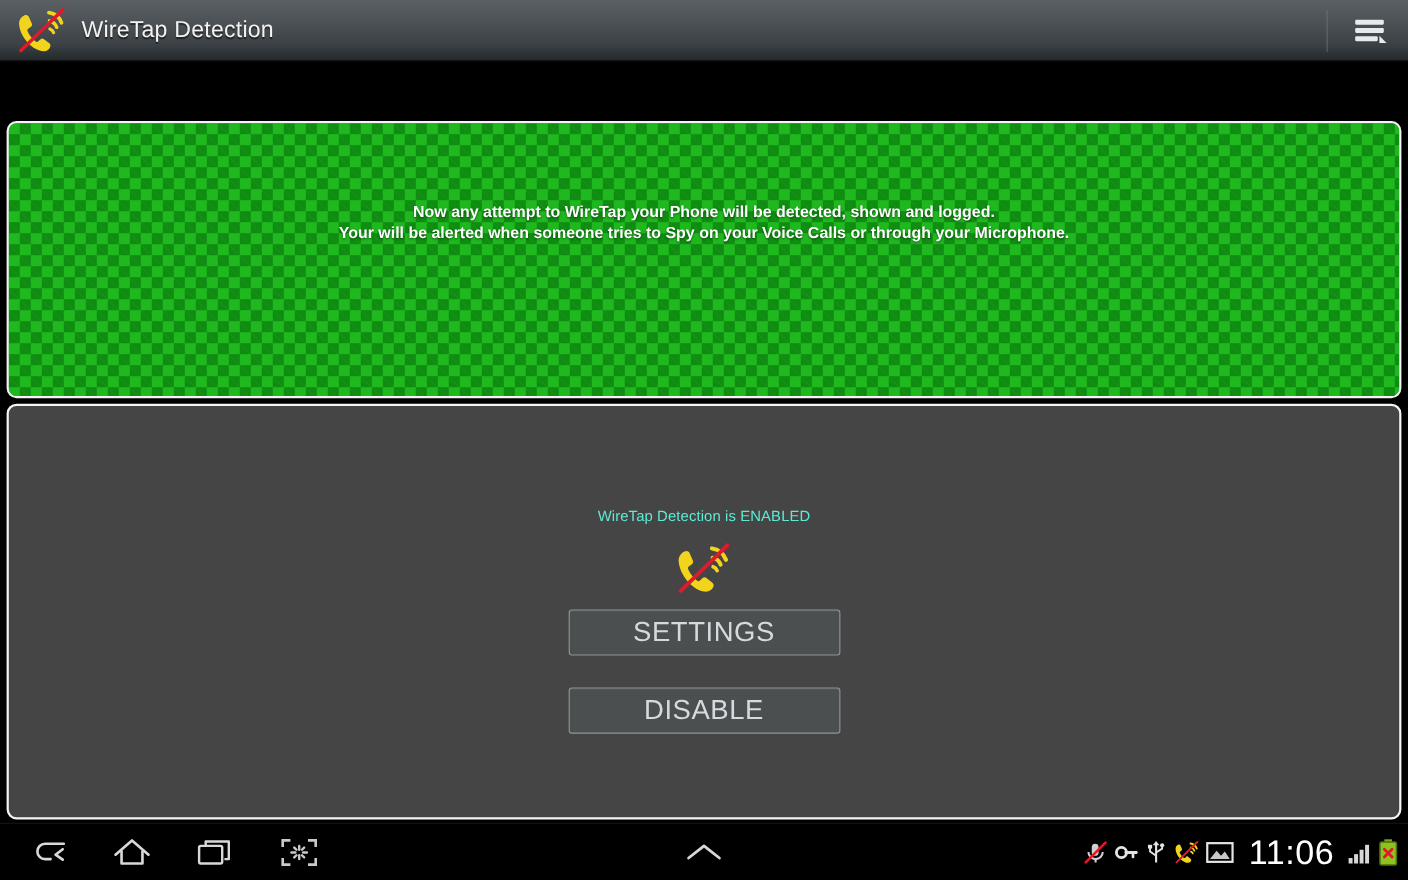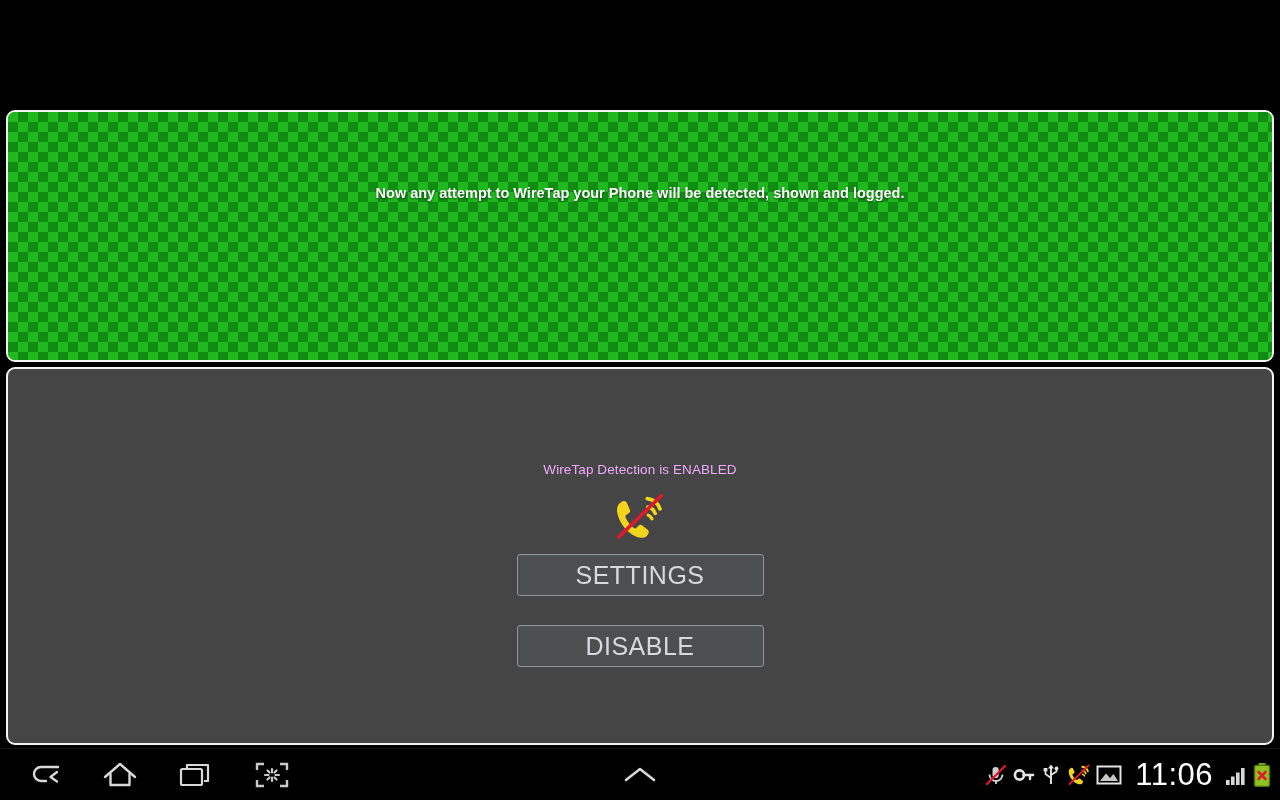--- a/index.html
+++ b/index.html
@@ -52,21 +52,21 @@
     text-shadow:0 1px 2px rgba(0,0,0,.55); font-weight:600;
   }
   .green-text div{ white-space:nowrap; }
 
   .panel-gray{
     left:6px; top:367px; width:1268px; height:378px;
     background:#454545; overflow:hidden;
     display:flex; flex-direction:column; align-items:center;
   }
   .status-text{
-    margin-top:93px; color:#f0abfc; font-size:13.5px; letter-spacing:.1px;
+    margin-top:93px; color:#5eead4; font-size:13.5px; letter-spacing:.1px;
   }
   .center-icon{ margin-top:14px; width:58px; height:52px; }
 
   .btn{
     width:247px; height:42px; margin-top:11px;
     background:#4b4f50;
     border:1px solid #8f9699;
     border-radius:3px;
     color:#d4dade; font-size:25px; letter-spacing:.5px;
     display:flex; align-items:center; justify-content:center;
@@ -87,25 +87,50 @@
                display:flex; align-items:center; justify-content:center; }
   .nav-right{ margin-left:auto; display:flex; align-items:center; gap:4px; margin-right:8px; }
   .sysicon{ display:flex; align-items:center; justify-content:center; }
   .clock{ color:#fff; font-size:31px; letter-spacing:.5px; margin:0 7px 0 9px; font-weight:400; }
 </style>
 </head>
 <body>
 
 <div id="app">
 
+  <div class="titlebar">
+    <svg class="title-icon" viewBox="0 0 52 46">
+      <g>
+        <path d="M10 9c-3.2 1.6-5 4.6-4.6 8.6.6 6.6 4.6 13.6 10 18.4 4.6 4 9.6 6.2 13.4 5.6 2.4-.4 4-1.8 4.8-3.8.6-1.6.2-2.6-1-3.6l-4.6-3.6c-1.2-1-2.4-.8-3.4.2l-1.8 1.8c-.8.8-1.6.8-2.6 0-3-2.4-5.6-5.6-7-9-.5-1.2-.3-2 .7-2.6l2-1.4c1.2-.8 1.5-1.9 1-3.2l-2.4-5.6C13.8 8.8 12.2 8 10 9z" fill="#F2D41C"></path>
+        <path d="M32.5 6.5c5.2.6 9.6 4.2 11.4 9.2" stroke="#F2D41C" stroke-width="3.4" fill="none" stroke-linecap="round"></path>
+        <path d="M33 14c3 .6 5.5 2.8 6.6 5.8" stroke="#F2D41C" stroke-width="3.2" fill="none" stroke-linecap="round"></path>
+        <path d="M33.4 21.4c1.5.5 2.7 1.7 3.3 3.2" stroke="#F2D41C" stroke-width="3" fill="none" stroke-linecap="round"></path>
+        <line x1="7" y1="41" x2="45" y2="4" stroke="#E2182B" stroke-width="3.2" stroke-linecap="round"></line>
+      </g>
+    </svg>
+    <div class="title-text">WireTap Detection</div>
+
+    <div class="titlebar-right">
+      <div class="tb-divider"></div>
+      <div class="menu-btn">
+        <svg width="30" height="26" viewBox="0 0 30 26">
+          <rect x="1" y="3" width="26" height="4.4" rx="1" fill="#e6ebee"></rect>
+          <rect x="1" y="10.5" width="26" height="4.4" rx="1" fill="#e6ebee"></rect>
+          <rect x="1" y="18" width="20.5" height="4.4" rx="1" fill="#e6ebee"></rect>
+          <path d="M23 17.5 L29.5 24 L23 24 Z" fill="#e6ebee"></path>
+        </svg>
+      </div>
+    </div>
+  </div>
 
   <div class="panel panel-green">
     <div class="checker"></div>
     <div class="green-text">
       <div>Now any attempt to WireTap your Phone will be detected, shown and logged.</div>
+      <div>Your will be alerted when someone tries to Spy on your Voice Calls or through your Microphone.</div>
     </div>
   </div>
 
   <div class="panel panel-gray">
     <div class="status-text">WireTap Detection is ENABLED</div>
 
     <svg class="center-icon" viewBox="0 0 52 46">
       <g>
         <path d="M10 9c-3.2 1.6-5 4.6-4.6 8.6.6 6.6 4.6 13.6 10 18.4 4.6 4 9.6 6.2 13.4 5.6 2.4-.4 4-1.8 4.8-3.8.6-1.6.2-2.6-1-3.6l-4.6-3.6c-1.2-1-2.4-.8-3.4.2l-1.8 1.8c-.8.8-1.6.8-2.6 0-3-2.4-5.6-5.6-7-9-.5-1.2-.3-2 .7-2.6l2-1.4c1.2-.8 1.5-1.9 1-3.2l-2.4-5.6C13.8 8.8 12.2 8 10 9z" fill="#F2D41C"></path>
         <path d="M32.5 6.5c5.2.6 9.6 4.2 11.4 9.2" stroke="#F2D41C" stroke-width="3.4" fill="none" stroke-linecap="round"></path>

